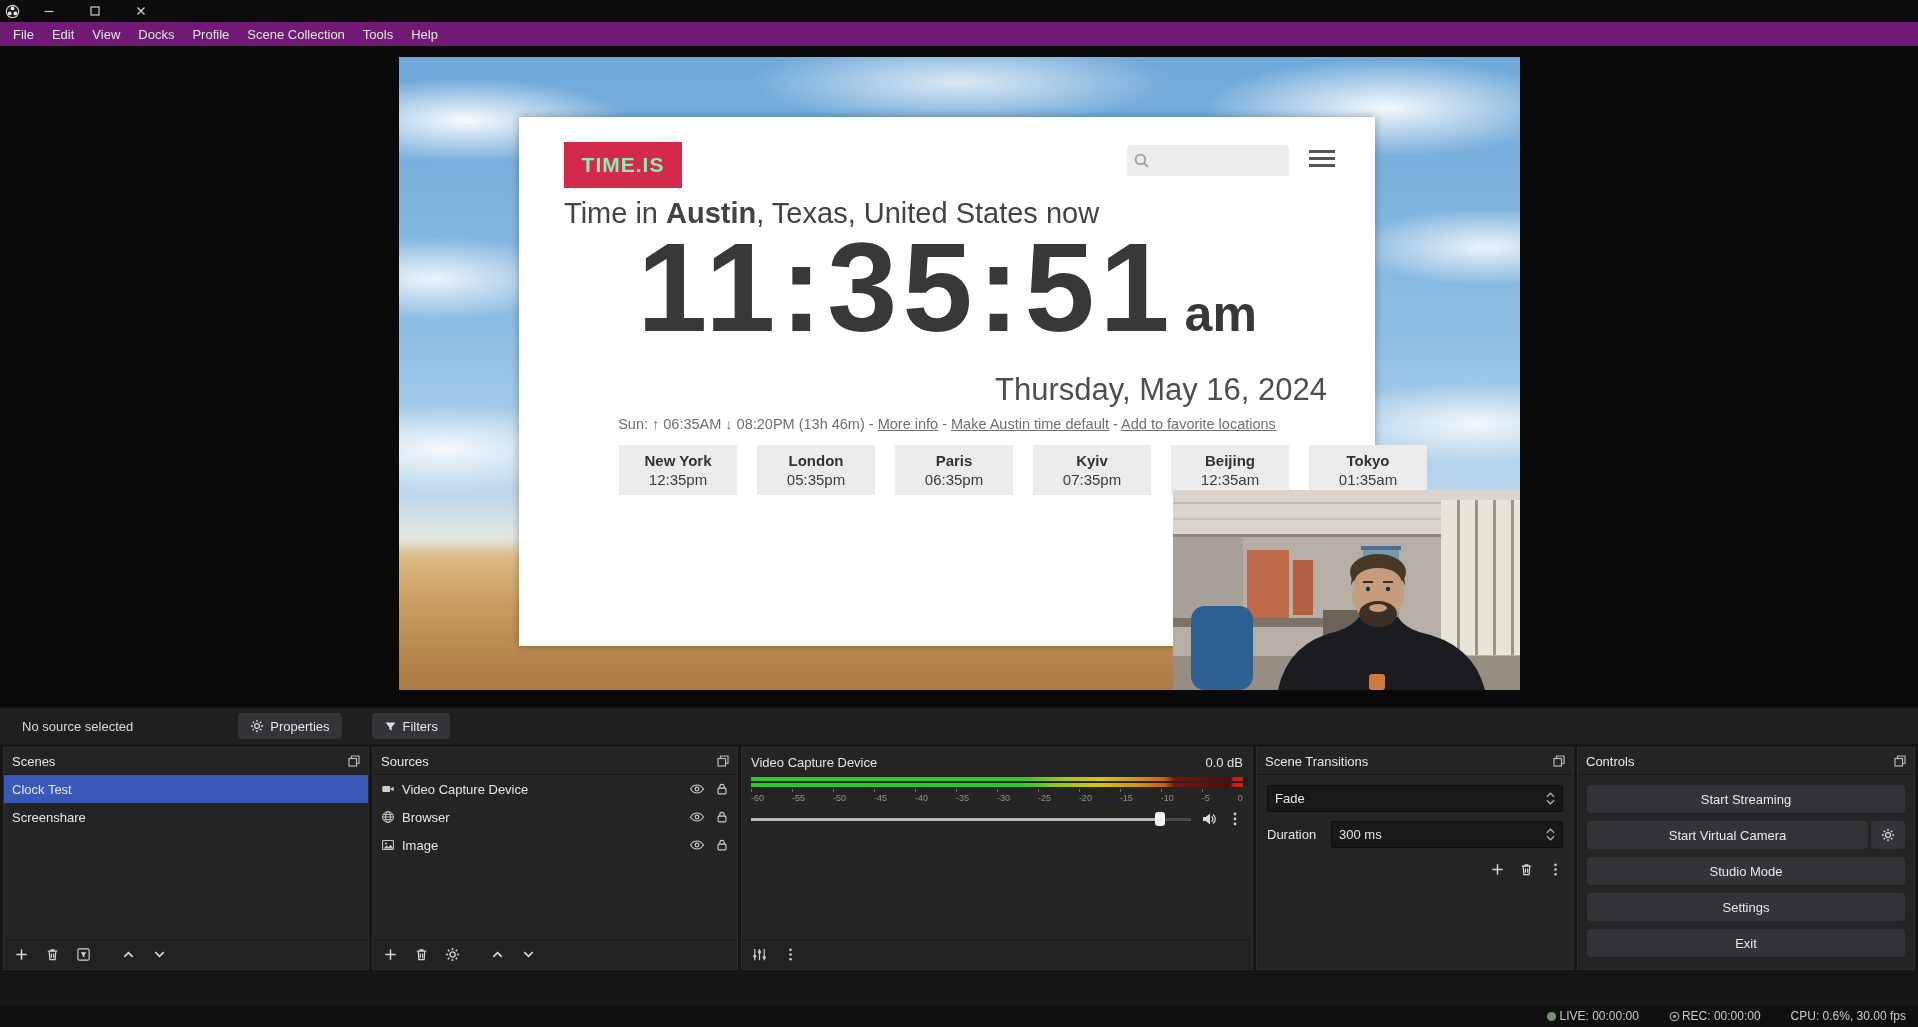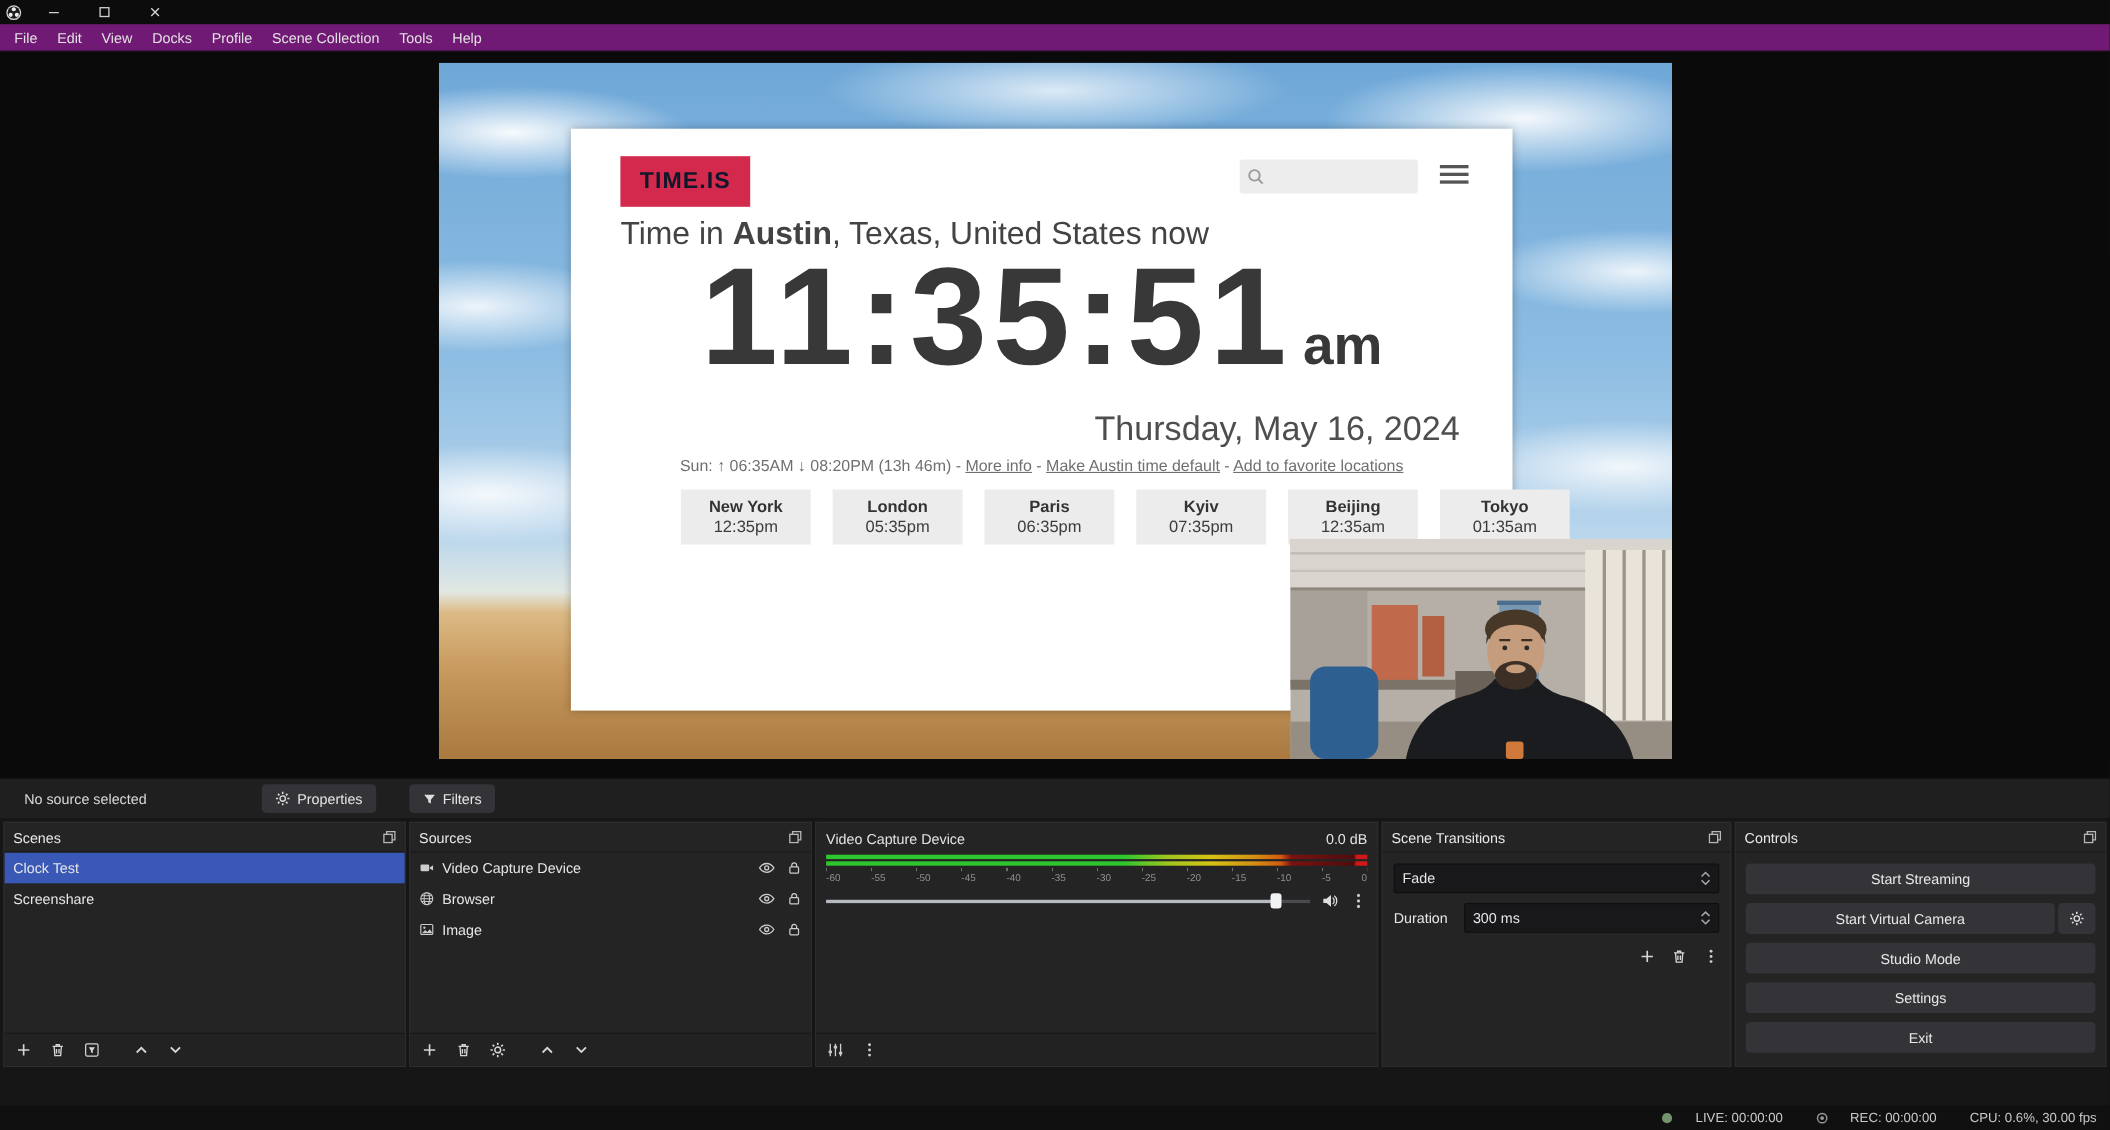--- a/index.html
+++ b/index.html
@@ -49,21 +49,21 @@
       radial-gradient(ellipse 230px 60px at 96% 58%, rgba(255,255,255,.85), rgba(255,255,255,0) 70%),
       radial-gradient(ellipse 300px 60px at 50% 4%,  rgba(255,255,255,.75), rgba(255,255,255,0) 70%),
       linear-gradient(180deg, #6fa8d8 0%, #8cbce2 42%, #b9d6ec 68%, #e2e8e2 76%, #dcba85 79%, #c89a5e 87%, #a9793f 100%);
   }
   .webpage {
     position: absolute; left: 120px; top: 60px; width: 856px; height: 529px;
     background: #ffffff; box-shadow: 0 0 8px rgba(0,0,0,.3);
   }
   .site-logo {
     position: absolute; left: 45px; top: 25px; width: 118px; height: 46px;
-    background: #d3294d; color: #0f172a; font-weight: bold; font-size: 21px;
+    background: #d3294d; color: #86efac; font-weight: bold; font-size: 21px;
     letter-spacing: 1px; display: flex; align-items: center; justify-content: center;
   }
   .site-search {
     position: absolute; left: 608px; top: 28px; width: 162px; height: 31px;
     background: #ededed; border-radius: 3px; display: flex; align-items: center; padding-left: 6px;
   }
   .site-menu { position: absolute; left: 790px; top: 33px; width: 26px; }
   .site-menu div { height: 3px; background: #555; margin-bottom: 4px; }
   .page-title { position: absolute; left: 45px; top: 80px; font-size: 29px; color: #434343; }
   .page-clock {
@@ -180,21 +180,21 @@
   .vcam-gear {
     width: 34px; height: 28px; background: #333338; border: none; border-radius: 4px;
     display: flex; align-items: center; justify-content: center; cursor: pointer;
   }
 
   
   .statusbar {
     height: 22px; background: #101010; display: flex; align-items: center;
     justify-content: flex-end; padding-right: 12px; font-size: 12px; color: #c9c9c9;
   }
-  .status-item { display: flex; align-items: center; gap: 20px; margin-left: 30px; }
+  .status-item { display: flex; align-items: center; gap: 2px; margin-left: 30px; }
 </style>
 </head>
 <body>
 
 <div class="titlebar">
   <span class="logo">
     <svg width="15" height="15" viewBox="0 0 16 16">
         <circle cx="8" cy="8" r="7.2" fill="#d6d6d6"></circle>
         <circle cx="8" cy="8" r="6" fill="#1d1d1d"></circle>
         <circle cx="8" cy="4.7" r="2" fill="#ededed"></circle>

